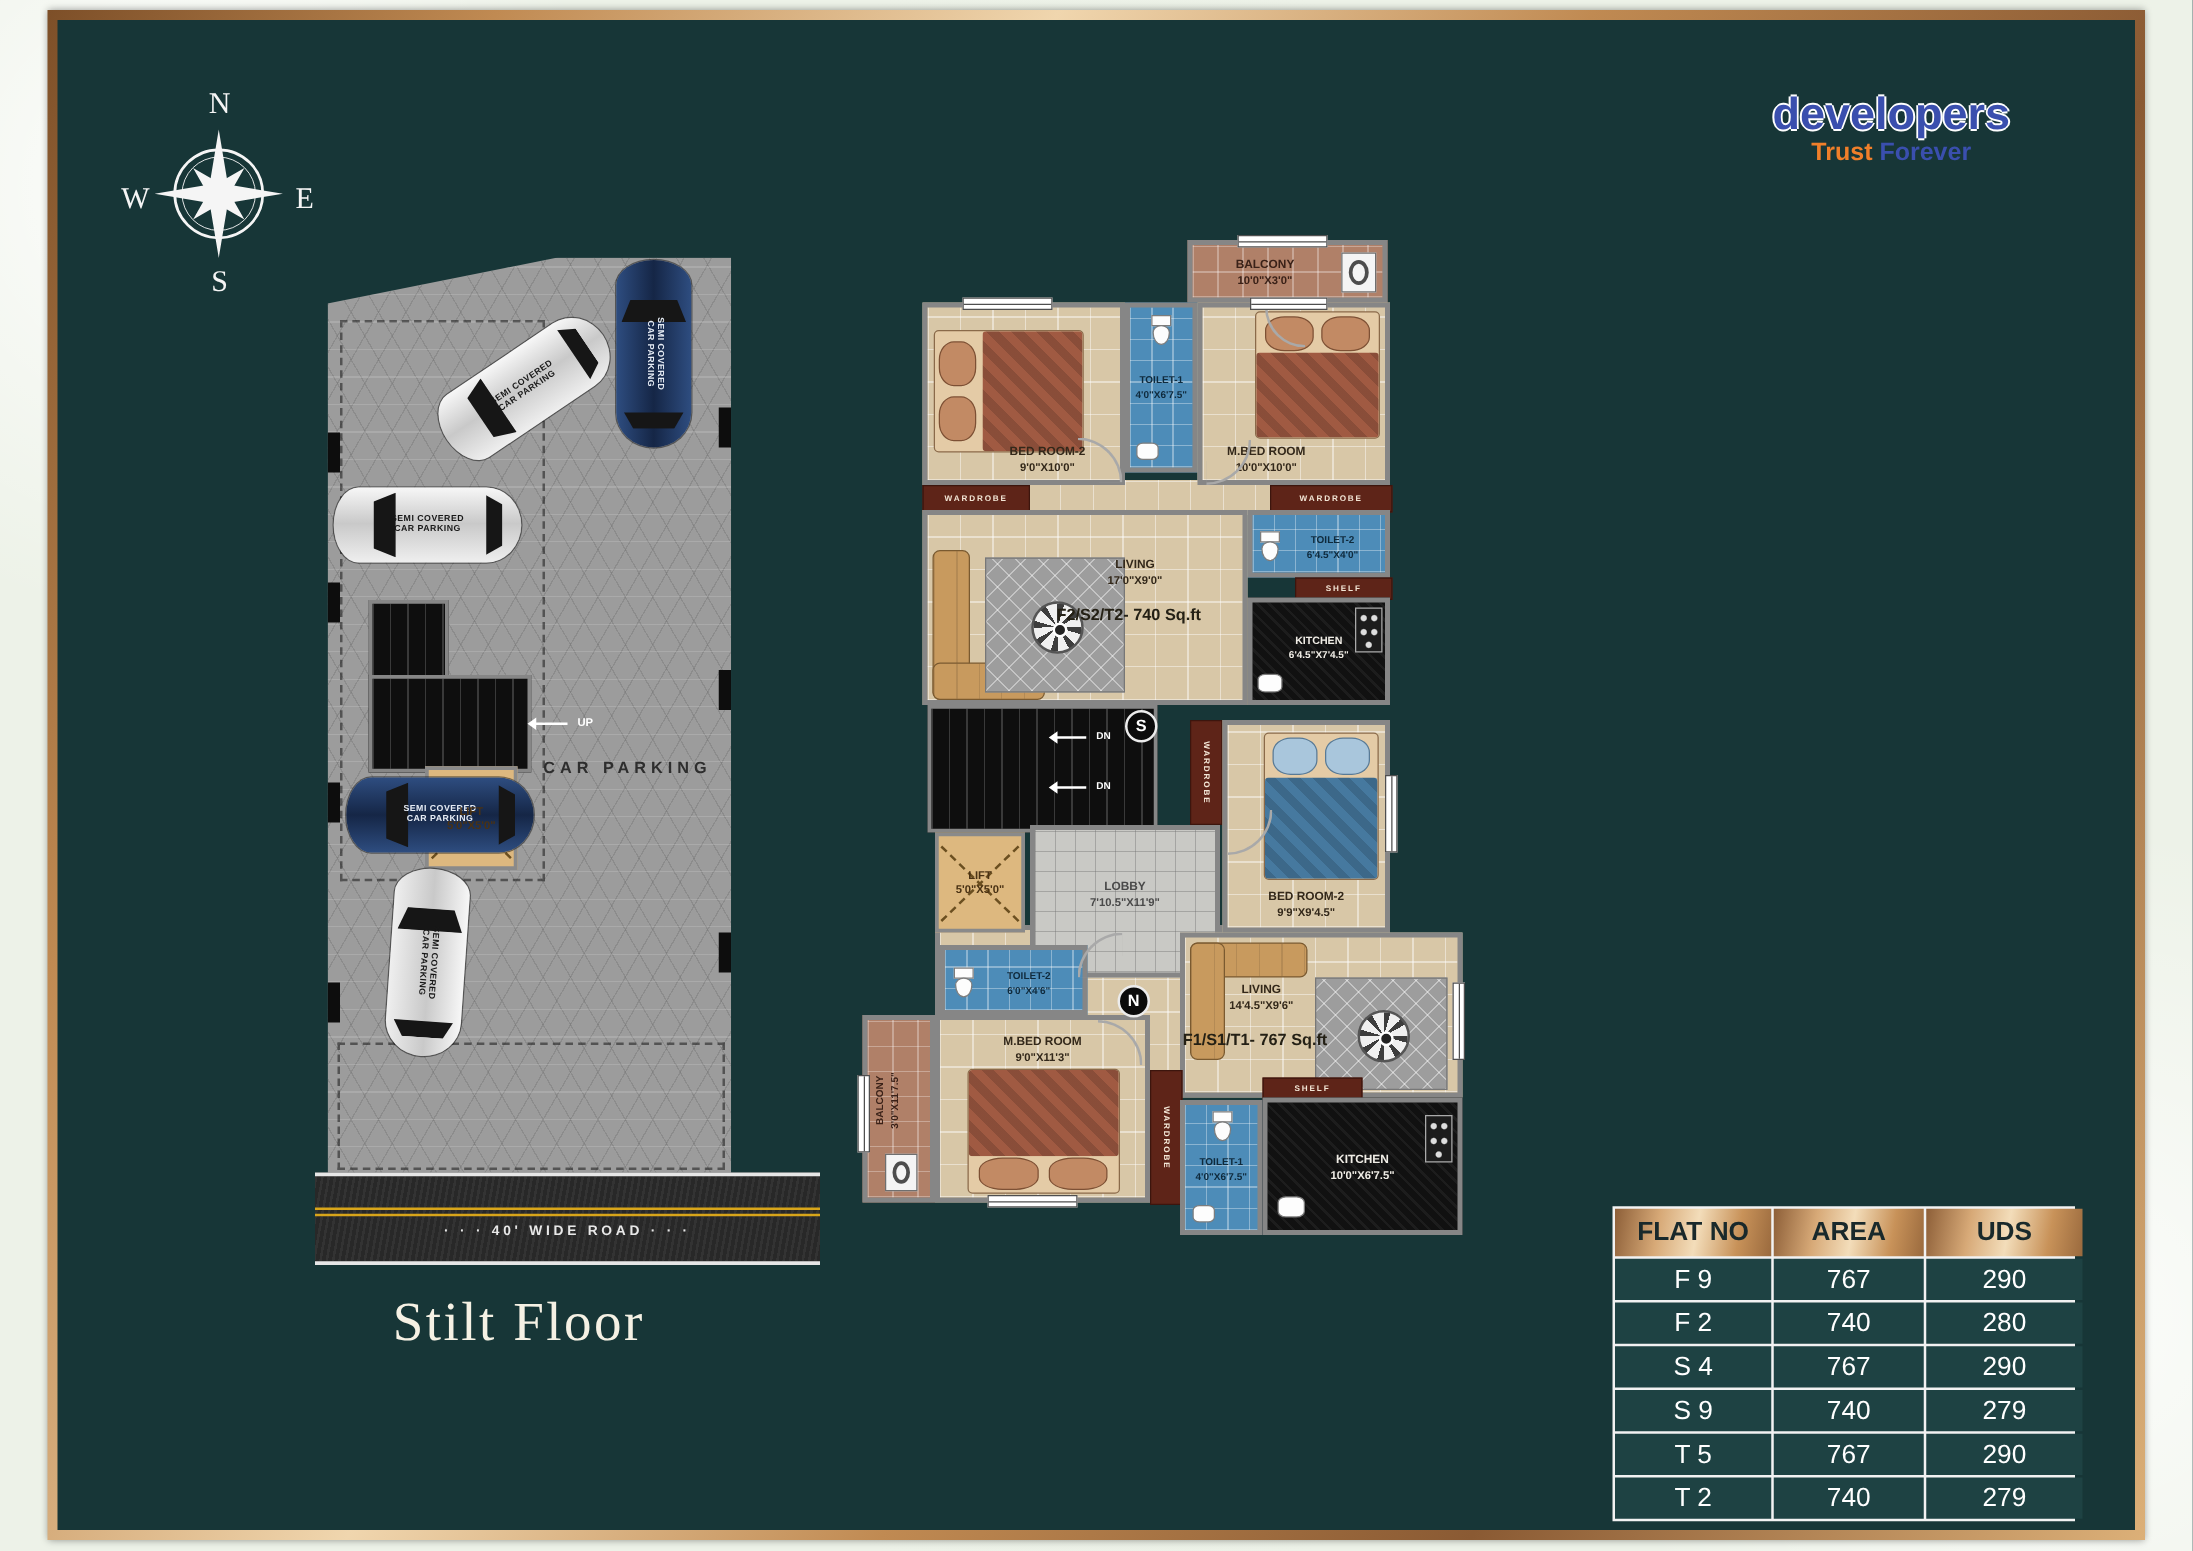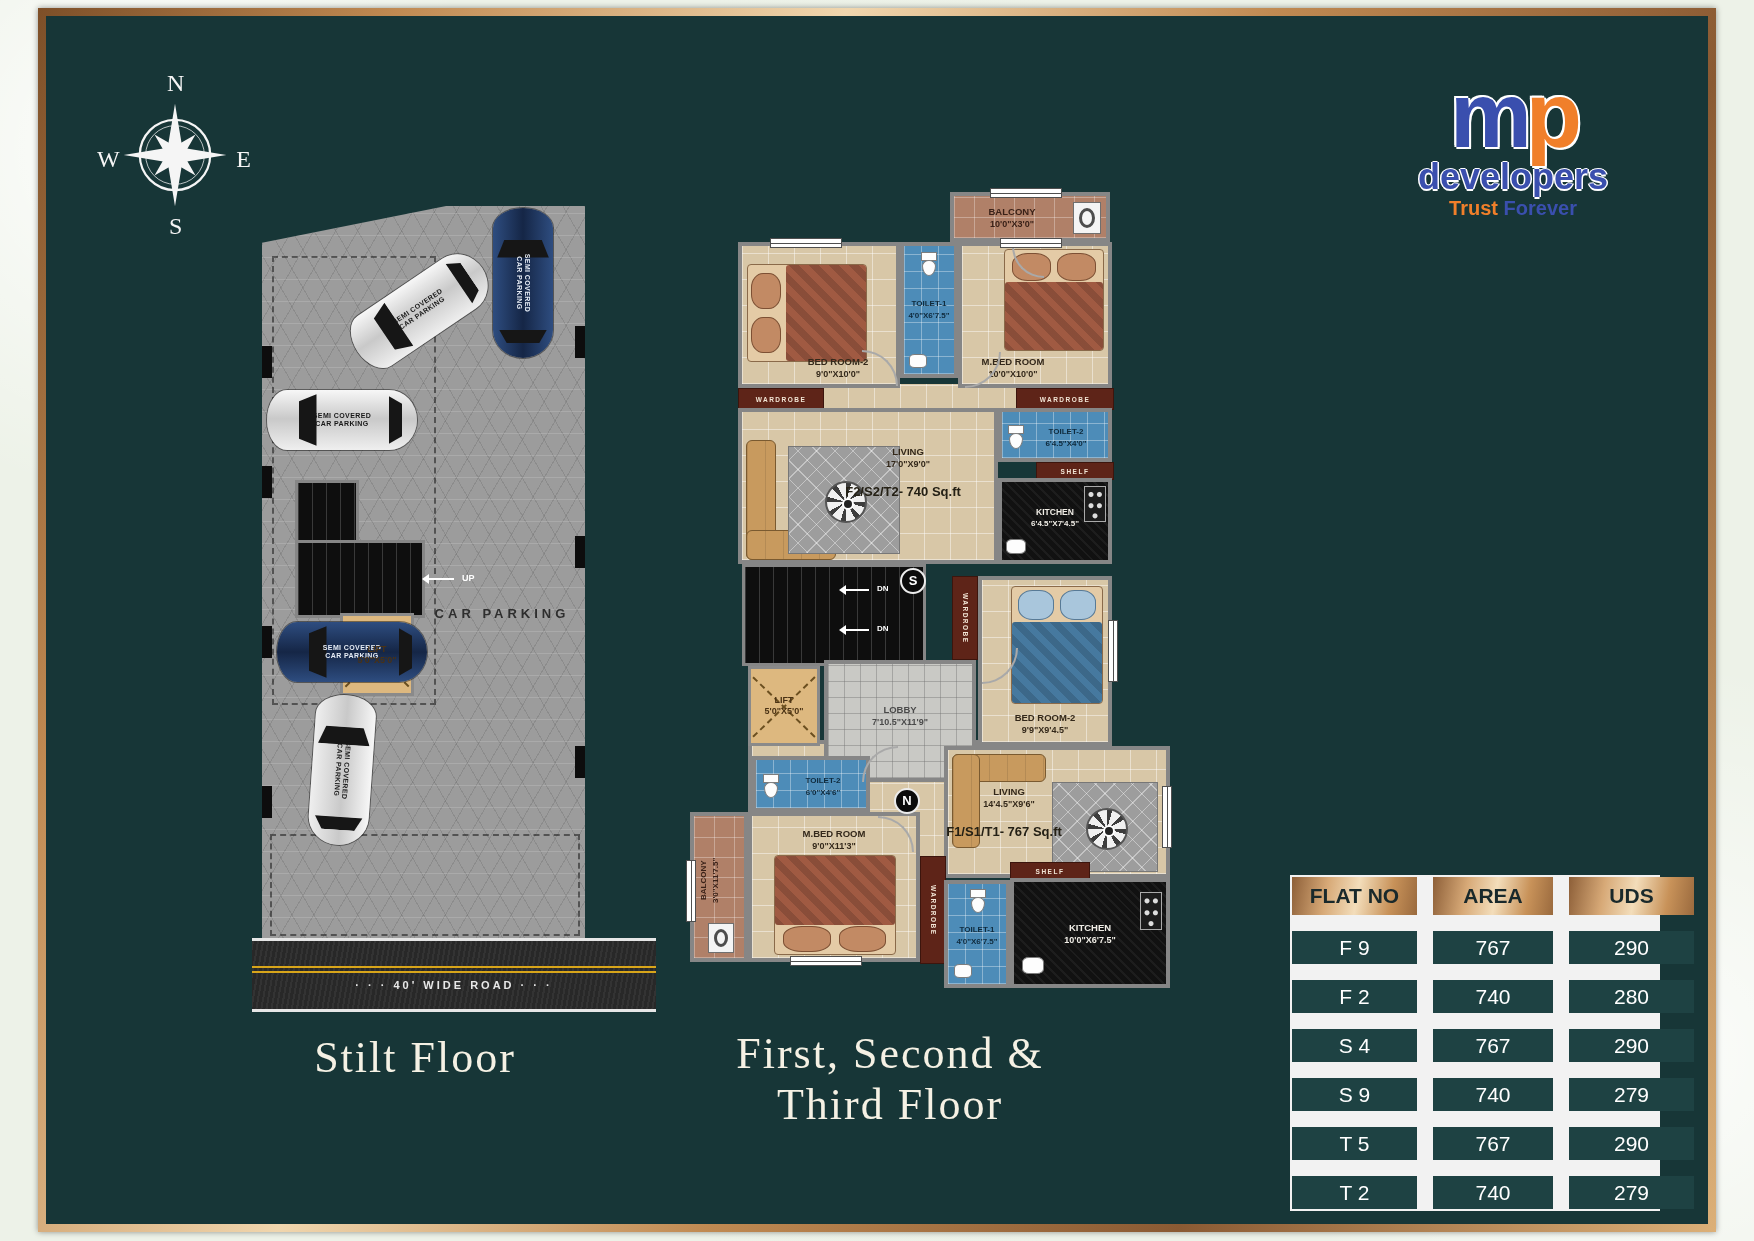--- a/index.html
+++ b/index.html
@@ -108,22 +108,22 @@
   .washer{position:absolute;background:#f4f4f4;border:1px solid #6f6f6f}
   .washer::after{content:"";position:absolute;inset:5px;border:3px solid #4d4d4d;border-radius:50%}
   .door{position:absolute;border-top:2px solid #a9a9a9;border-right:2px solid #a9a9a9;border-radius:0 100% 0 0;z-index:5}
   .win{position:absolute;background:#fff;border:1px solid #4f4f4f;z-index:5}
   .win.h::after{content:"";position:absolute;left:0;right:0;top:50%;height:1px;background:#4f4f4f}
   .win.v::after{content:"";position:absolute;top:0;bottom:0;left:50%;width:1px;background:#4f4f4f}
 
   .floor-title{position:absolute;color:#f5f1e4;font-family:"Liberation Serif",serif;font-size:44px;letter-spacing:2px;text-align:center}
 
   
-  .flats-table{position:absolute;left:1290px;top:875px;width:370px;display:grid;
-    grid-template-columns:125px 120px 125px;gap:16px;background:#f2f2f2;padding:2px;box-sizing:border-box}
+  .flats-table{position:absolute;left:1290px;top:965px;width:370px;display:grid;
+    grid-template-columns:125px 120px 125px;gap:2px;background:#f2f2f2;padding:2px;box-sizing:border-box}
   .th{height:38px;display:flex;align-items:center;justify-content:center;font-weight:bold;font-size:21px;color:#19292b;
     background:linear-gradient(100deg,#8d5f38 0%,#d7a977 28%,#f3ddba 52%,#c89259 78%,#9a6a3e 100%)}
   .td{height:33px;display:flex;align-items:center;justify-content:center;font-size:21px;color:#fff;background:#1e4243}
 </style>
 </head>
 <body>
 
 <div class="canvas">
   <div class="frame">
     <div class="panel"></div>
@@ -136,21 +136,20 @@
     <div class="compass-letter" style="left:74px;bottom:0">S</div>
     <svg width="110" height="110" viewBox="0 0 150 150" style="position:absolute;left:25px;top:30px">
       <circle cx="75" cy="75" r="48" fill="none" stroke="#f5f5f5" stroke-width="3"></circle>
       <circle cx="75" cy="75" r="40" fill="none" stroke="#f5f5f5" stroke-width="1"></circle>
       <polygon points="103,47 87,75 103,103 75,87 47,103 63,75 47,47 75,63" fill="#f5f5f5"></polygon>
       <polygon points="75,5 85,65 145,75 85,85 75,145 65,85 5,75 65,65" fill="#f5f5f5"></polygon>
     </svg>
   </div>
 
   <div class="logo">
-    <div class="logo-mp"><span style="color:#3a4fae">m</span><span style="color:#f07f2a">p</span></div>
     <div class="logo-name" style="color:#3a4fae">developers</div>
     <div class="logo-tagline"><span style="color:#f07f2a">Trust</span> <span style="color:#3a4fae">Forever</span></div>
   </div>
 
   <div class="parking">
     <div class="bay" style="left:10px;top:50px;width:160px;height:445px"></div>
     <div class="bay" style="left:8px;top:628px;width:306px;height:98px"></div>
     <div class="stub" style="left:0;top:140px;width:10px;height:32px"></div>
     <div class="stub" style="left:0;top:260px;width:10px;height:32px"></div>
     <div class="stub" style="left:0;top:420px;width:10px;height:32px"></div>
@@ -404,24 +403,20 @@
   <div class="door" style="left:878px;top:816px;width:34px;height:34px"></div>
   <div class="win h" style="left:990px;top:188px;width:70px;height:8px"></div>
   <div class="win h" style="left:770px;top:238px;width:70px;height:8px"></div>
   <div class="win h" style="left:1000px;top:238px;width:60px;height:8px"></div>
   <div class="win v" style="left:1108px;top:620px;width:8px;height:60px"></div>
   <div class="win v" style="left:1162px;top:786px;width:8px;height:60px"></div>
   <div class="win h" style="left:790px;top:956px;width:70px;height:8px"></div>
   <div class="win v" style="left:686px;top:860px;width:8px;height:60px"></div>
 
   <div class="floor-title" style="left:250px;top:1032px;width:330px">Stilt  Floor</div>
-  <div class="floor-title" style="left:720px;top:1028px;width:340px">
-    <div>First, Second &amp;</div>
-    <div>Third  Floor</div>
-  </div>
 
   <div class="flats-table">
     <div class="th">FLAT NO</div>
     <div class="th">AREA</div>
     <div class="th">UDS</div>
     <div class="td">F 9</div>
     <div class="td">767</div>
     <div class="td">290</div>
     <div class="td">F 2</div>
     <div class="td">740</div>

